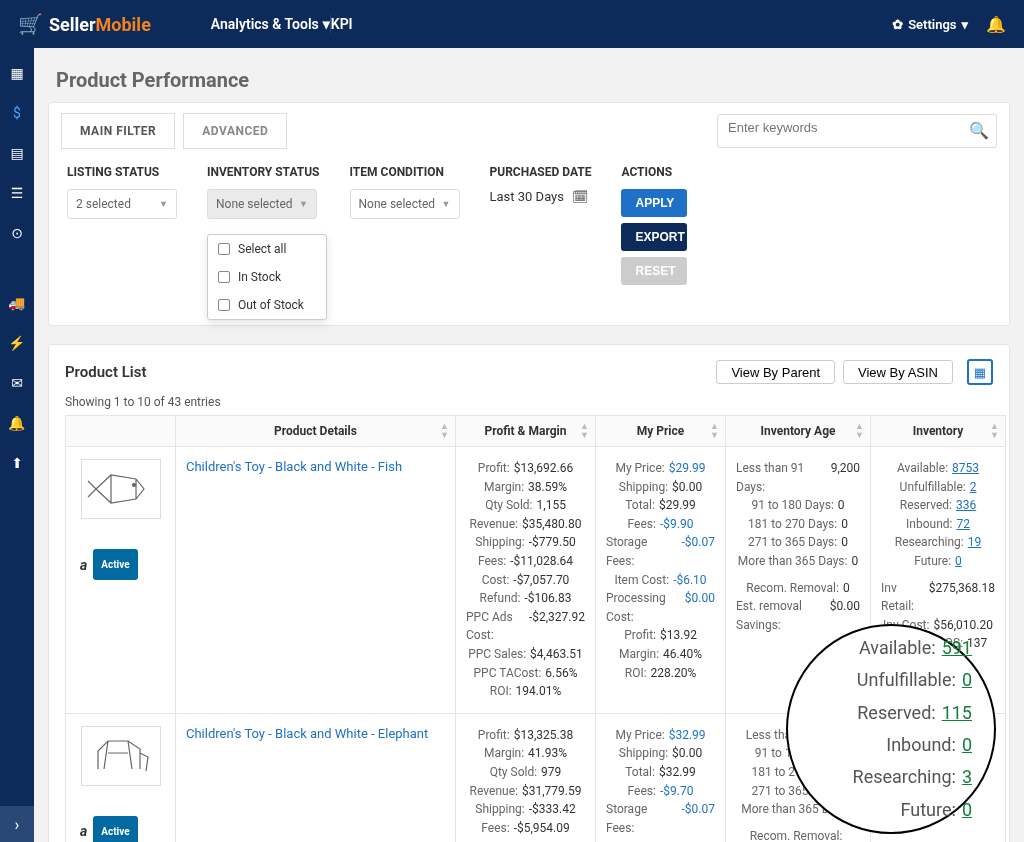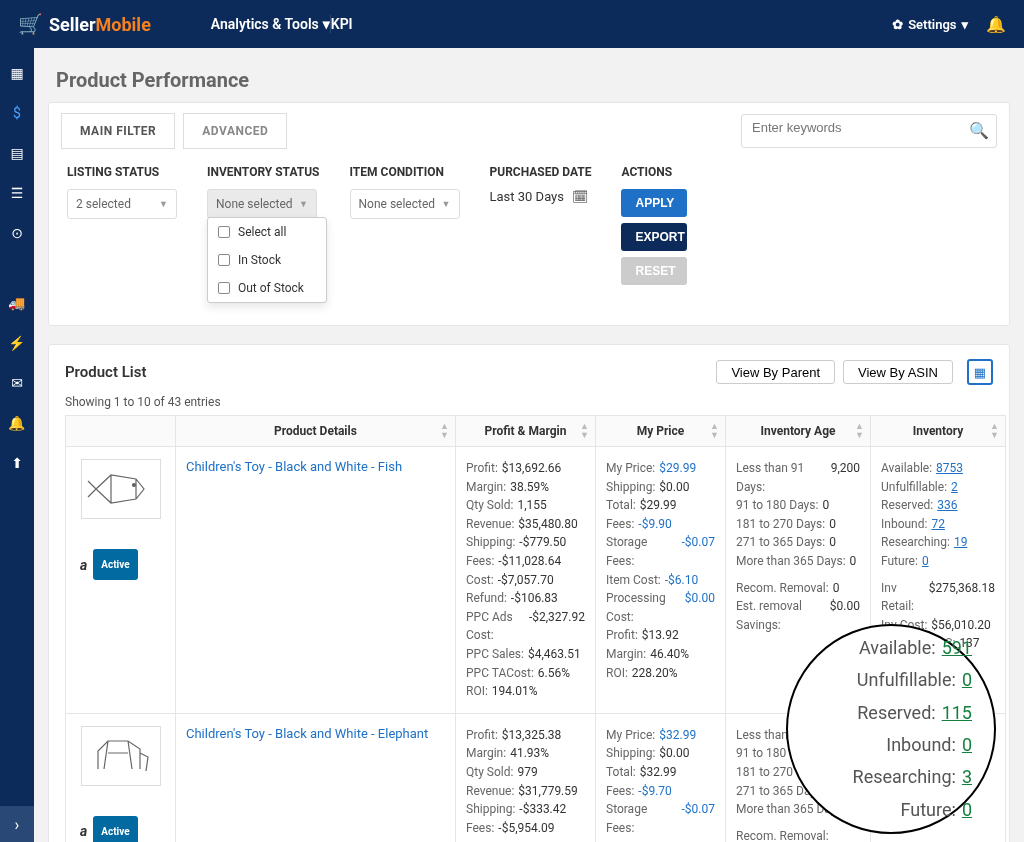--- a/index.html
+++ b/index.html
@@ -20,29 +20,29 @@
 .sidebar .spacer { flex:1; }
 .sidebar .expand { width:34px; height:36px; background:#2a4876; display:flex; align-items:center; justify-content:center; cursor:pointer; font-size:16px; margin-bottom:0;}
 .main { position:absolute; left:34px; right:0; top:48px; bottom:0; padding:14px; overflow:auto;}
 .page-title { font-size:20px; color:#666; font-weight:700; margin:6px 0 10px 8px;}
 .card { background:#fff; border:1px solid #e5e5e5; border-radius:3px; }
 .filters-card { padding:0; position:relative;}
 .tabs-row { display:flex; align-items:center; padding:10px 12px; gap:8px;}
 .tab { border:1px solid #ddd; padding:10px 18px; font-size:12px; font-weight:700; letter-spacing:.5px; color:#555; background:#fff; cursor:pointer;}
 .tab.inactive { color:#888; }
 .search-wrap { margin-left:auto; position:relative; }
-.search-wrap input { width:256px; height:34px; border:1px solid #ddd; border-radius:3px; padding:0 34px 8px 10px; font-size:13px;}
+.search-wrap input { width:280px; height:34px; border:1px solid #ddd; border-radius:3px; padding:0 34px 8px 10px; font-size:13px;}
 .search-wrap .sicon { position:absolute; right:8px; top:7px; color:#1f71c7; font-size:16px;}
 .filter-row { display:flex; padding:6px 18px 40px; gap:30px; flex-wrap:wrap;}
 .fcol { display:flex; flex-direction:column; gap:10px; position:relative;}
 .fcol .lbl { font-size:12px; font-weight:700; color:#333;}
 .select { width:110px; height:30px; border:1px solid #ddd; border-radius:3px; background:#fff; display:flex; align-items:center; padding:0 8px; font-size:12px; color:#666; cursor:pointer; position:relative;}
 .select .caret { margin-left:auto; font-size:9px; color:#999;}
 .select.grey { background:#eaeaea;}
-.dd { position:absolute; top:52px; left:0; width:120px; background:#fff; border:1px solid #ccc; border-radius:3px; z-index:5; box-shadow:0 4px 10px rgba(0,0,0,.1);}
+.dd { position:absolute; top:69px; left:0; width:120px; background:#fff; border:1px solid #ccc; border-radius:3px; z-index:5; box-shadow:0 4px 10px rgba(0,0,0,.1);}
 .dd .drow { display:flex; align-items:center; gap:8px; padding:7px 10px; font-size:12px; color:#333; cursor:pointer;}
 .dd .drow .cb { width:12px; height:12px; border:1px solid #888; border-radius:2px;}
 .fdate { display:flex; align-items:center; gap:8px; font-size:13px; color:#333;}
 .actions { display:flex; flex-direction:column; gap:6px;}
 .btn { height:28px; padding:0 14px; border:none; border-radius:3px; font-size:12px; font-weight:600; cursor:pointer; color:#fff; text-align:center; width:66px;}
 .btn.apply { background:#1f71c7;}
 .btn.export { background:#0d2b5a;}
 .btn.reset { background:#ccc; color:#fff;}
 .list-card { margin-top:18px; padding:14px 16px 20px;}
 .list-head { display:flex; align-items:center;}
@@ -55,21 +55,21 @@
 .tbl { width:100%; border-collapse:collapse; table-layout:fixed;}
 .tbl th { border:1px solid #e5e5e5; background:#fafafa; font-size:12px; font-weight:700; color:#333; padding:8px 6px; position:relative;}
 .tbl th .sort { position:absolute; right:6px; top:50%; transform:translateY(-50%); color:#bbb; font-size:9px; line-height:9px;}
 .tbl td { border:1px solid #e5e5e5; vertical-align:top; padding:12px 10px; font-size:12px; color:#555;}
 .tbl td.pcell { width:110px; text-align:center;}
 .prodimg { width:80px; height:60px; border:1px solid #ddd; display:flex; align-items:center; justify-content:center; margin:0 auto 30px;}
 .badges { display:flex; align-items:center; gap:6px; justify-content:flex-start; margin-left:4px;}
 .amz { font-style:italic; font-weight:700; color:#333; font-size:14px;}
 .badge-active { background:#0369a1; color:#fff; font-size:10px; font-weight:700; padding:10px 8px; border-radius:3px;}
 .prodname { color:#1f71c7; font-size:13px; cursor:pointer;}
-.kv { display:flex; justify-content:flex-start; gap:4px; line-height:1.55;}
+.kv { display:flex; justify-content:center; gap:4px; line-height:1.55;}
 .kv .k { color:#666;}
 .kv .v { color:#333;}
 .kv .v.blue { color:#1f71c7;}
 .kv .v.link { color:#1f71c7; text-decoration:underline; cursor:pointer;}
 .zoom { position:absolute; right:28px; top:624px; width:210px; height:210px; border:2px solid #000; border-radius:50%; background:#fff; z-index:20; display:flex; flex-direction:column; align-items:flex-end; justify-content:center; padding:0 22px; font-size:18px;}
 .zoom .zr { display:flex; gap:6px; line-height:1.8;}
 .zoom .zk { color:#555;}
 .zoom .zv { color:#15803d; text-decoration:underline; cursor:pointer;}
 svg.fish, svg.ele { stroke:#666; fill:none; stroke-width:1.2;}
 </style>

